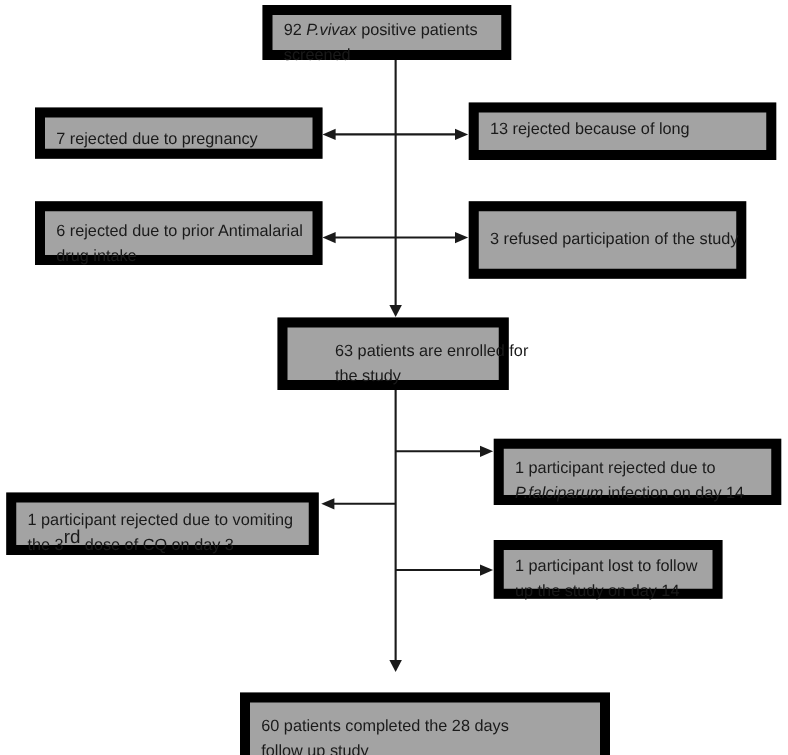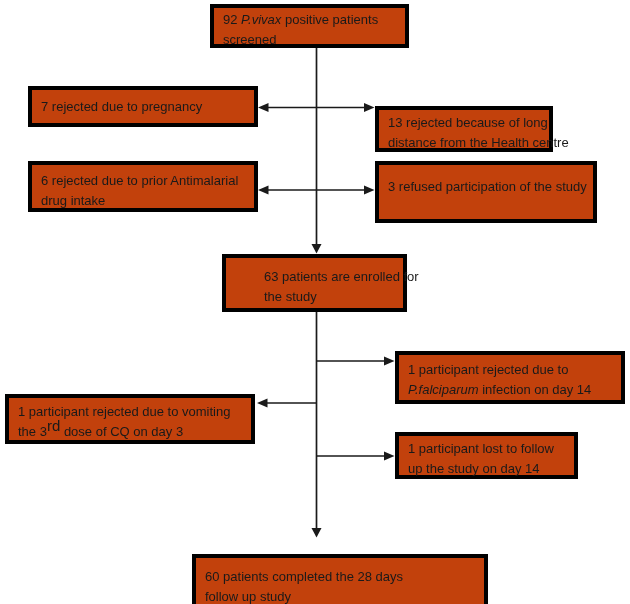--- a/index.html
+++ b/index.html
@@ -20,34 +20,34 @@
     position: absolute;
     left: 0;
     top: 0;
     width: 630px;
     height: 604px;
     z-index: 1;
   }
   .box {
     position: absolute;
     box-sizing: border-box;
-    background: #c2410c;
-    border: 4px solid #000000;
+    background: #a3a3a3;
+    border: 8px solid #000000;
     font-size: 13px;
     line-height: 20px;
     padding: 5px 3px 0 9px;
     z-index: 2;
   }
   .box .ln { display: block; white-space: nowrap; }
   .it { font-style: italic; }
   sup.sp { font-size: 15px; line-height: 0; }
 
   .b-screened     { left: 210px; top:   4px; width: 199px; height: 44px; padding-top: 2px; }
   .b-pregnancy    { left:  28px; top:  86px; width: 230px; height: 41px; padding-top: 7px; }
-  .b-distance     { left: 375px; top:  82px; width: 178px; height: 46px; padding-top: 3px; margin-top: 24px; }
+  .b-distance     { left: 375px; top:  82px; width: 246px; height: 46px; padding-top: 3px; }
   .b-antimalarial { left:  28px; top: 161px; width: 230px; height: 51px; padding-top: 6px; }
   .b-refused      { left: 375px; top: 161px; width: 222px; height: 62px; padding-top: 12px; }
   .b-enrolled     { left: 222px; top: 254px; width: 185px; height: 58px; padding-top: 9px; padding-left: 38px; }
   .b-falciparum   { left: 395px; top: 351px; width: 230px; height: 53px; padding-top: 5px; }
   .b-vomiting     { left:   5px; top: 394px; width: 250px; height: 50px; padding-top: 4px; }
   .b-lost         { left: 395px; top: 432px; width: 183px; height: 47px; padding-top: 3px; }
   .b-completed    { left: 192px; top: 539px; width: 296px; height: 59px; padding-top: 9px; margin-top: 15px; }
 </style>
 </head>
 <body>
@@ -98,21 +98,20 @@
     <span class="ln"><span>92 </span><span class="it">P.vivax</span><span> positive patients</span></span>
     <span class="ln">screened</span>
   </div>
 
   <div class="box b-pregnancy">
     <span class="ln">7 rejected due to pregnancy</span>
   </div>
 
   <div class="box b-distance">
     <span class="ln">13 rejected because of long</span>
-    <span class="ln">distance from the Health centre</span>
   </div>
 
   <div class="box b-antimalarial">
     <span class="ln">6 rejected due to prior Antimalarial</span>
     <span class="ln">drug intake</span>
   </div>
 
   <div class="box b-refused">
     <span class="ln">3 refused participation of the study</span>
   </div>

